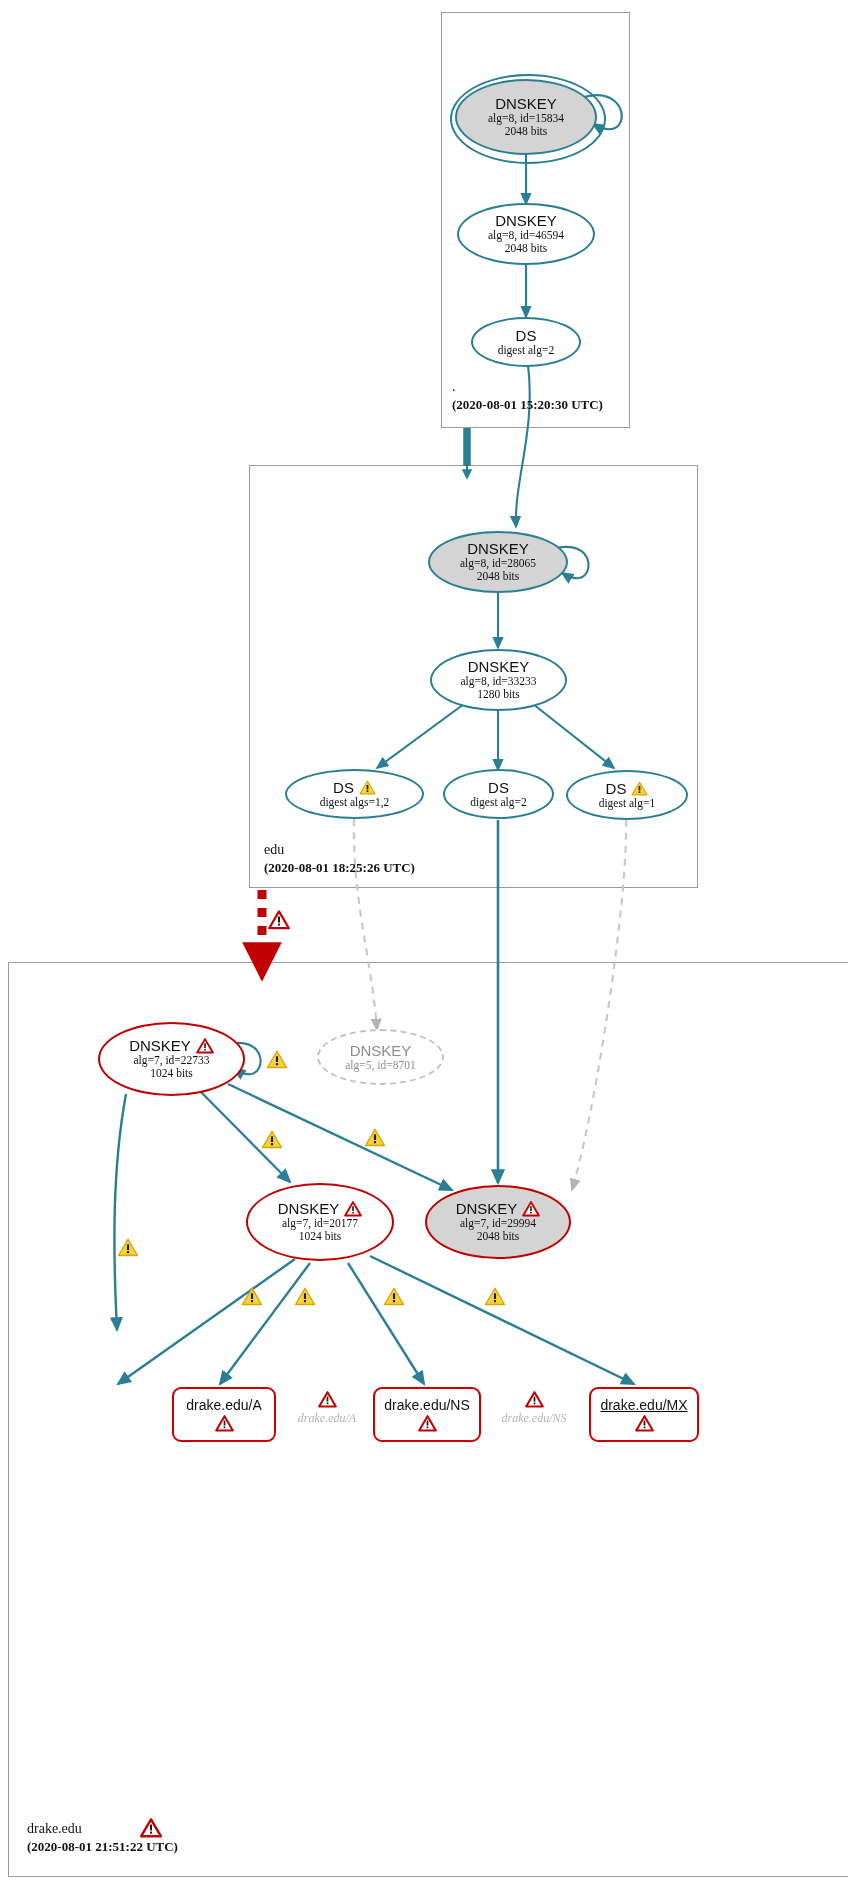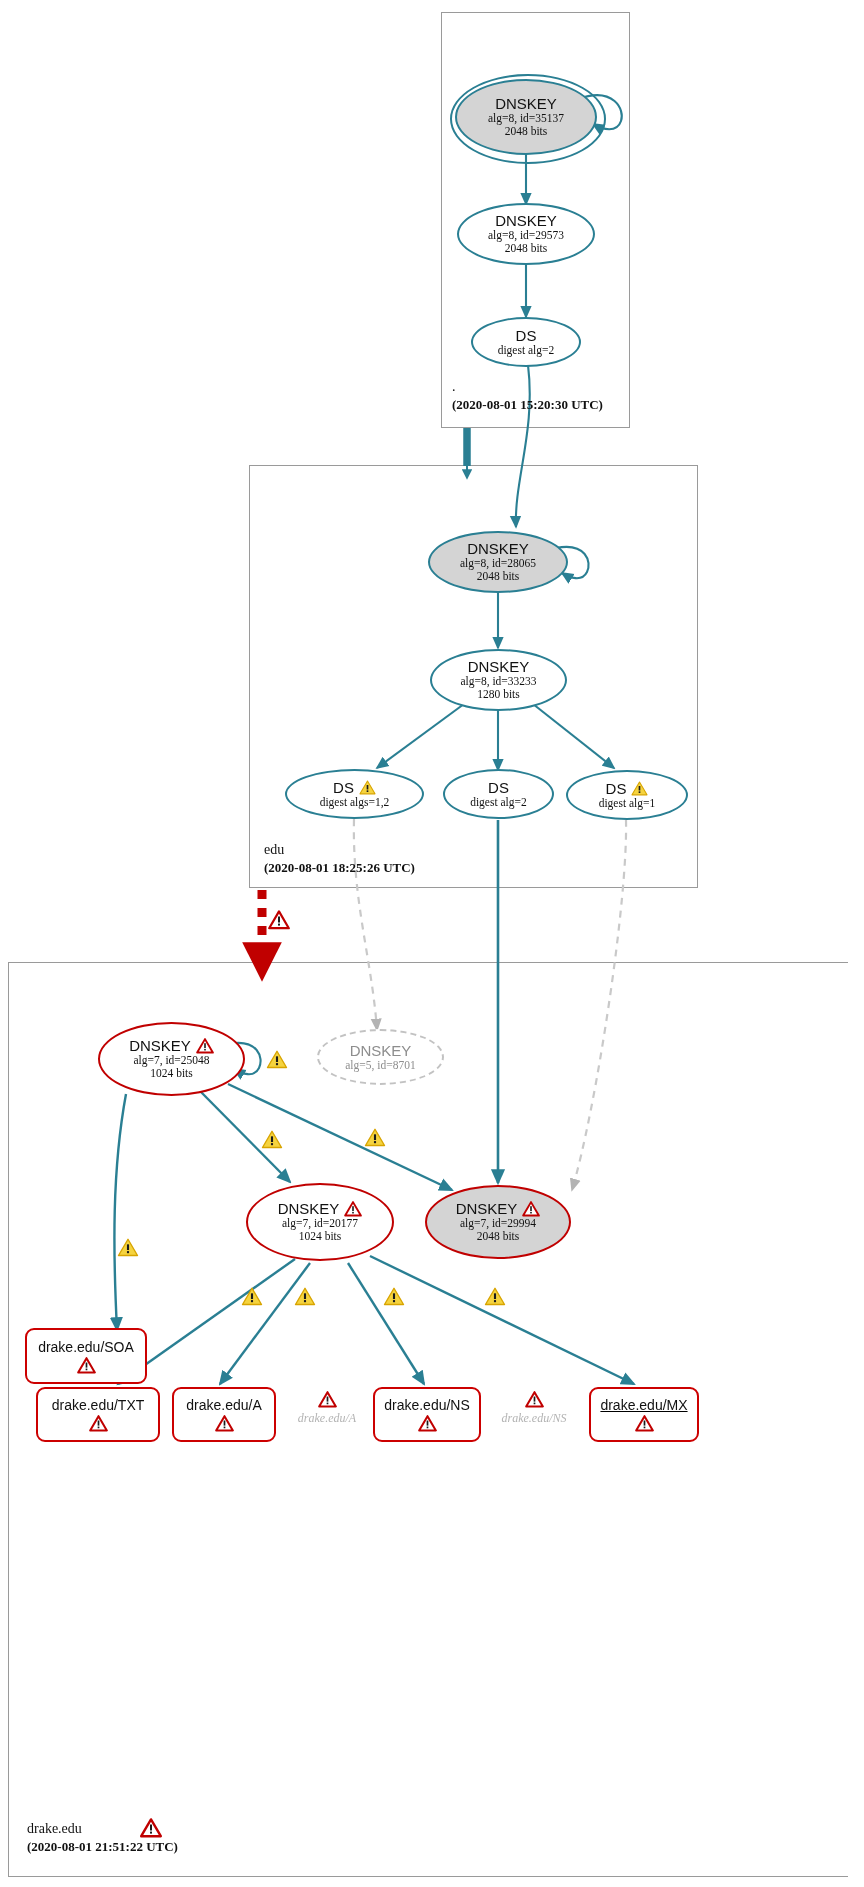--- a/index.html
+++ b/index.html
@@ -90,28 +90,28 @@
 
     <path d="M 348 1263 L 424 1384" fill="none" stroke="#2a7f93" stroke-width="2.4" marker-end="url(#ah-teal)"></path>
 
     <path d="M 370 1256 L 634 1384" fill="none" stroke="#2a7f93" stroke-width="2.4" marker-end="url(#ah-teal)"></path>
   </svg>
 
   <div class="node ell" style="left:455px;top:79px;width:142px;height:76px;border:2px solid #2a7f93;background:#d4d4d4;">
     <div class="titlerow">
       <span class="t1">DNSKEY</span>
     </div>
-    <span class="t2">alg=8, id=35137</span>
+    <span class="t2">alg=8, id=15834</span>
     <span class="t2">2048 bits</span>
   </div>
   <div class="ell" style="position:absolute;left:450px;top:74px;width:152px;height:86px;border:2px solid #2a7f93;"></div>
 
   <div class="node ell" style="left:457px;top:203px;width:138px;height:62px;border:2px solid #2a7f93;background:#fff;">
     <span class="t1">DNSKEY</span>
-    <span class="t2">alg=8, id=29573</span>
+    <span class="t2">alg=8, id=46594</span>
     <span class="t2">2048 bits</span>
   </div>
 
   <div class="node ell" style="left:471px;top:317px;width:110px;height:50px;border:2px solid #2a7f93;background:#fff;">
     <span class="t1">DS</span>
     <span class="t2">digest alg=2</span>
   </div>
 
   <div class="zonelabel" style="left:452px;top:378px;">
     <div class="zname">.</div>
@@ -180,21 +180,21 @@
     <div class="titlerow">
       <span class="t1">DNSKEY</span>
       <span class="errtri">
         <svg class="ico" width="18" height="16" viewBox="0 0 22 20">
             <path d="M11 1.4 L20.8 18.2 L1.2 18.2 Z" fill="#ffffff" stroke="#c00000" stroke-width="2.4" stroke-linejoin="round"></path>
             <rect x="10" y="6.5" width="2" height="6" fill="#1a1a1a"></rect>
             <rect x="10" y="13.6" width="2" height="2" fill="#1a1a1a"></rect>
           </svg>
       </span>
     </div>
-    <span class="t2">alg=7, id=25048</span>
+    <span class="t2">alg=7, id=22733</span>
     <span class="t2">1024 bits</span>
   </div>
 
   <span class="iconfloat" style="left:266px;top:1050px;">
     <svg class="ico" width="22" height="19" viewBox="0 0 20 18">
         <path d="M10 1.2 L19 16.6 L1 16.6 Z" fill="#f5d33f" stroke="#d8a400" stroke-width="1.3" stroke-linejoin="round"></path>
         <rect x="9" y="6" width="2" height="5.4" fill="#1a1a1a"></rect>
         <rect x="9" y="12.4" width="2" height="2" fill="#1a1a1a"></rect>
       </svg>
   </span>
@@ -278,41 +278,21 @@
       </svg>
   </span>
   <span class="iconfloat" style="left:484px;top:1287px;">
     <svg class="ico" width="22" height="19" viewBox="0 0 20 18">
         <path d="M10 1.2 L19 16.6 L1 16.6 Z" fill="#f5d33f" stroke="#d8a400" stroke-width="1.3" stroke-linejoin="round"></path>
         <rect x="9" y="6" width="2" height="5.4" fill="#1a1a1a"></rect>
         <rect x="9" y="12.4" width="2" height="2" fill="#1a1a1a"></rect>
       </svg>
   </span>
 
-  <div class="rrbox" style="left:25px;top:1328px;width:122px;height:56px;">
-    <span class="t1">drake.edu/SOA</span>
-    <span style="margin-top:2px;">
-      <svg class="ico" width="19" height="17" viewBox="0 0 22 20">
-          <path d="M11 1.4 L20.8 18.2 L1.2 18.2 Z" fill="#ffffff" stroke="#c00000" stroke-width="2.4" stroke-linejoin="round"></path>
-          <rect x="10" y="6.5" width="2" height="6" fill="#1a1a1a"></rect>
-          <rect x="10" y="13.6" width="2" height="2" fill="#1a1a1a"></rect>
-        </svg>
-    </span>
-  </div>
-
-  <div class="rrbox" style="left:36px;top:1387px;width:124px;height:55px;">
-    <span class="t1">drake.edu/TXT</span>
-    <span style="margin-top:2px;">
-      <svg class="ico" width="19" height="17" viewBox="0 0 22 20">
-          <path d="M11 1.4 L20.8 18.2 L1.2 18.2 Z" fill="#ffffff" stroke="#c00000" stroke-width="2.4" stroke-linejoin="round"></path>
-          <rect x="10" y="6.5" width="2" height="6" fill="#1a1a1a"></rect>
-          <rect x="10" y="13.6" width="2" height="2" fill="#1a1a1a"></rect>
-        </svg>
-    </span>
-  </div>
+
 
   <div class="rrbox" style="left:172px;top:1387px;width:104px;height:55px;">
     <span class="t1">drake.edu/A</span>
     <span style="margin-top:2px;">
       <svg class="ico" width="19" height="17" viewBox="0 0 22 20">
           <path d="M11 1.4 L20.8 18.2 L1.2 18.2 Z" fill="#ffffff" stroke="#c00000" stroke-width="2.4" stroke-linejoin="round"></path>
           <rect x="10" y="6.5" width="2" height="6" fill="#1a1a1a"></rect>
           <rect x="10" y="13.6" width="2" height="2" fill="#1a1a1a"></rect>
         </svg>
     </span>

